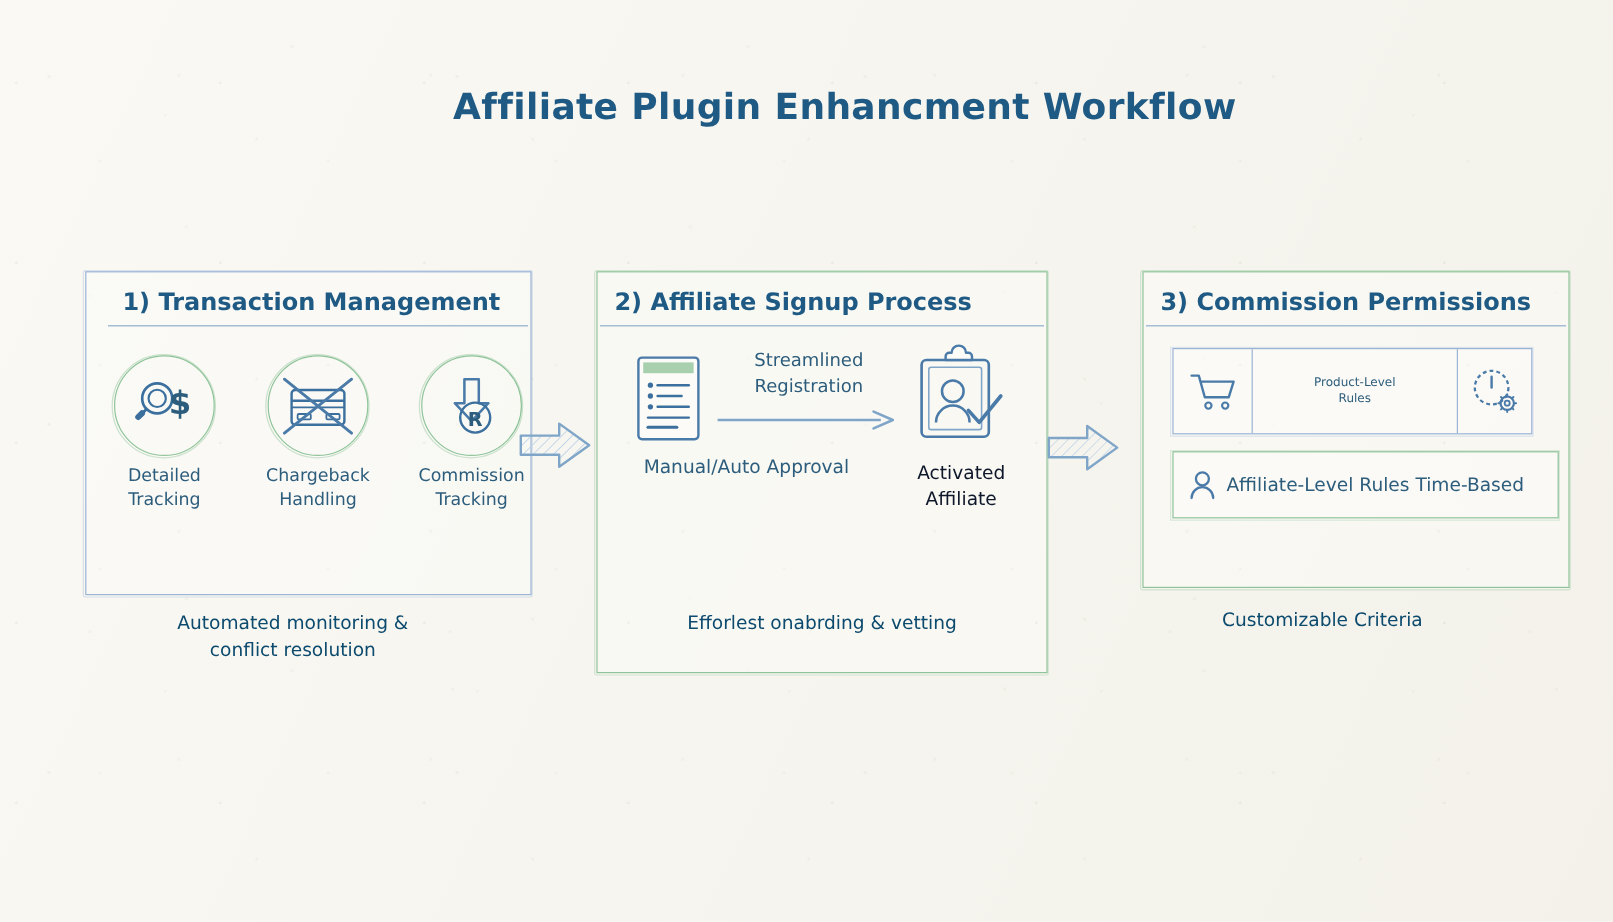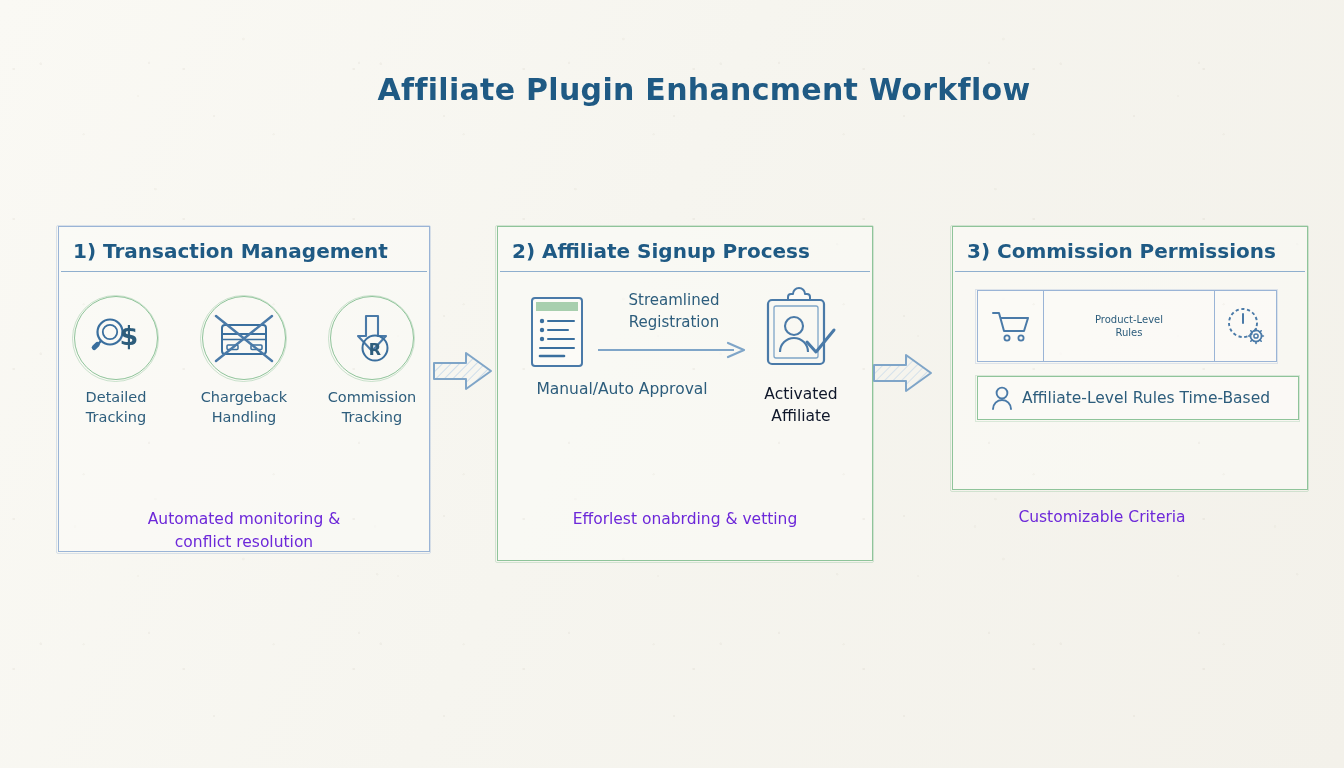--- a/index.html
+++ b/index.html
@@ -192,21 +192,21 @@
   .rc-seg { display: flex; align-items: center; justify-content: center; }
   .rc-icon-l { width: 66px; border-right: 1.3px solid #9ab4d6; }
   .rc-label  { flex: 1; font-size: 10px; line-height: 1.35; text-align: center; color: #2d5d7c; }
   .rc-icon-r { width: 62px; border-left: 1.3px solid #9ab4d6; }
 
   .rule-card-bot {
     position: absolute;
     left: 24px;
     top: 104px;
     width: 322px;
-    height: 44px;
+    height: 56px;
     border: 1.5px solid #8fc49a;
     display: flex;
     align-items: center;
     padding-left: 12px;
     gap: 8px;
     background: rgba(253,252,249,0.5);
   }
   .rule-card-bot::before {
     content: "";
     position: absolute;
@@ -214,36 +214,36 @@
     border: 1px solid rgba(143,196,154,0.30);
   }
   .rcb-label { font-size: 15.5px; color: #2d5d7c; white-space: nowrap; }
 
   
   .caption {
     position: absolute;
     text-align: center;
     font-size: 15.5px;
     line-height: 1.5;
-    color: #6d28d9;
+    color: #0c4a6e;
   }
 
   
   .connector { position: absolute; }
 
   svg { display: block; overflow: visible; }
 </style>
 </head>
 <body>
 
 <div class="canvas">
 
   <div class="title">Affiliate Plugin Enhancment Workflow</div>
 
-  <div class="panel panel-blue" style="left:58px; top:226px; width:372px; height:326px;">
+  <div class="panel panel-blue" style="left:71px; top:226px; width:372px; height:270px;padding-left:16px;">
 
     <div class="panel-header">1) Transaction Management</div>
     <div class="panel-divider"></div>
 
     <div class="panel-body">
       <div class="icon-row">
 
         <div class="icon-cell">
           <div class="icon-circle">
             <svg width="54" height="54" viewBox="0 0 54 54">

